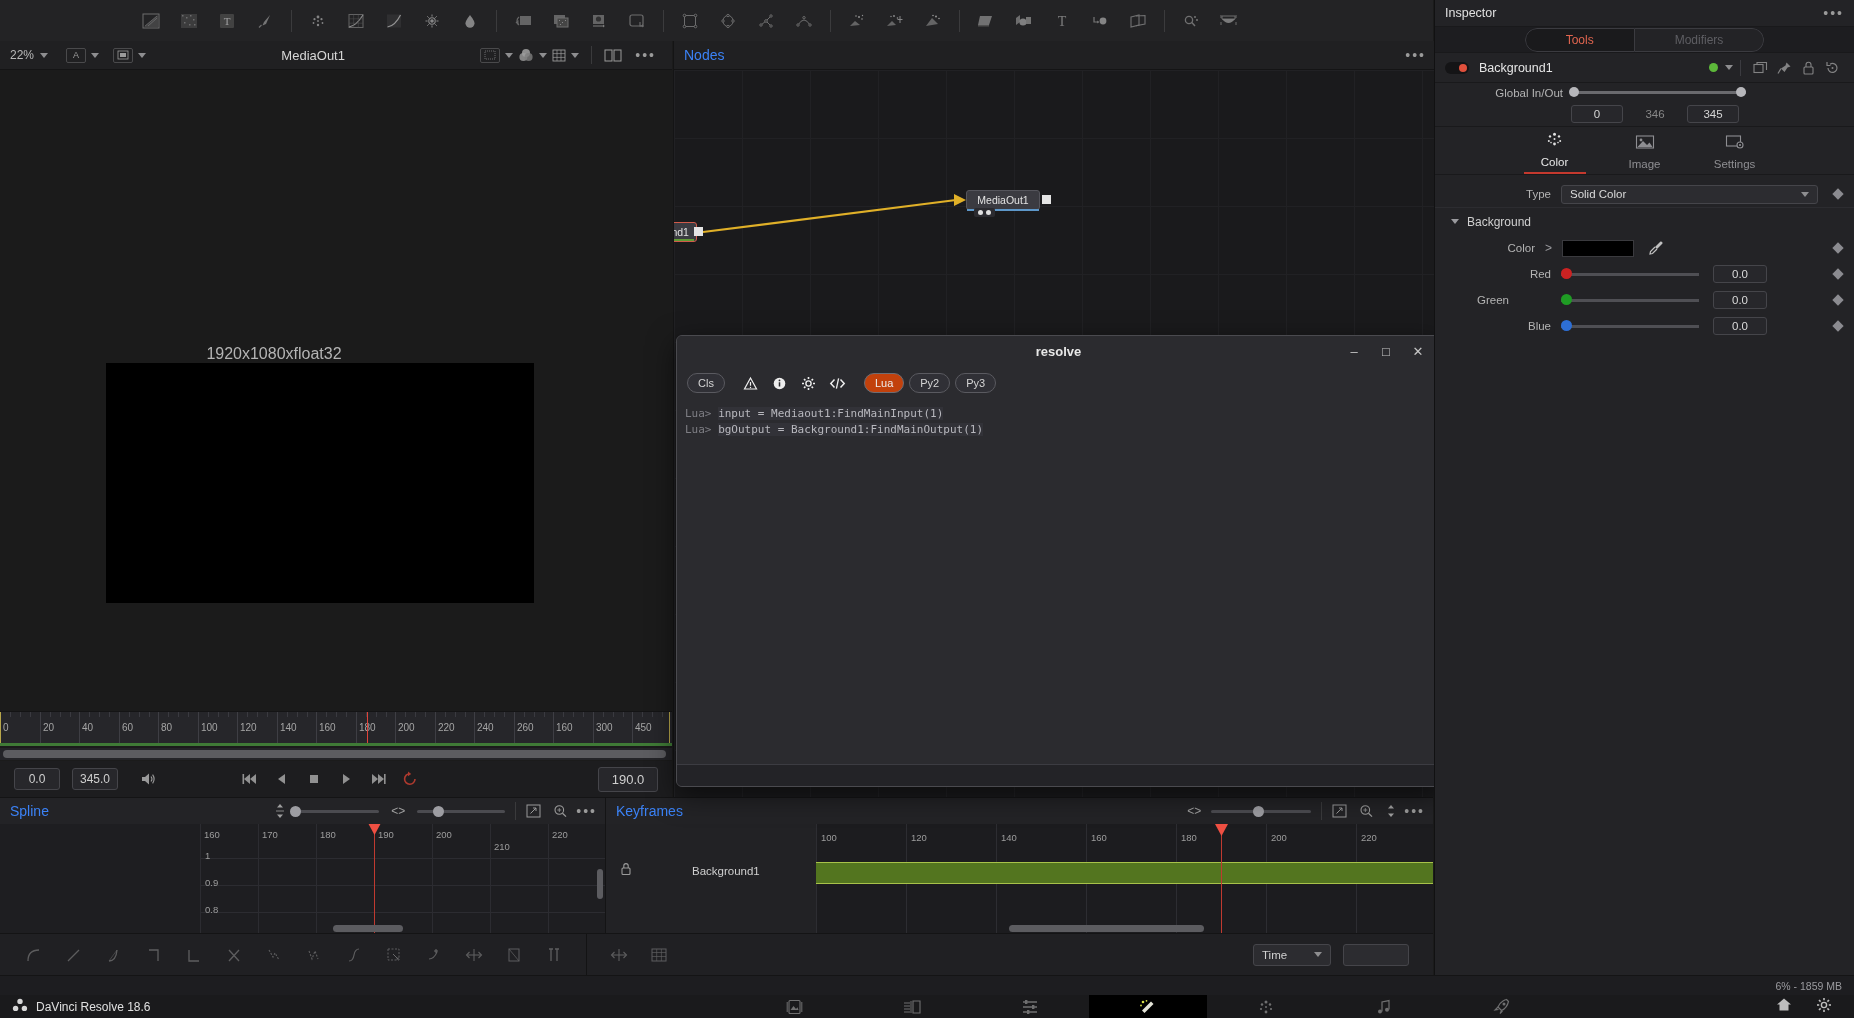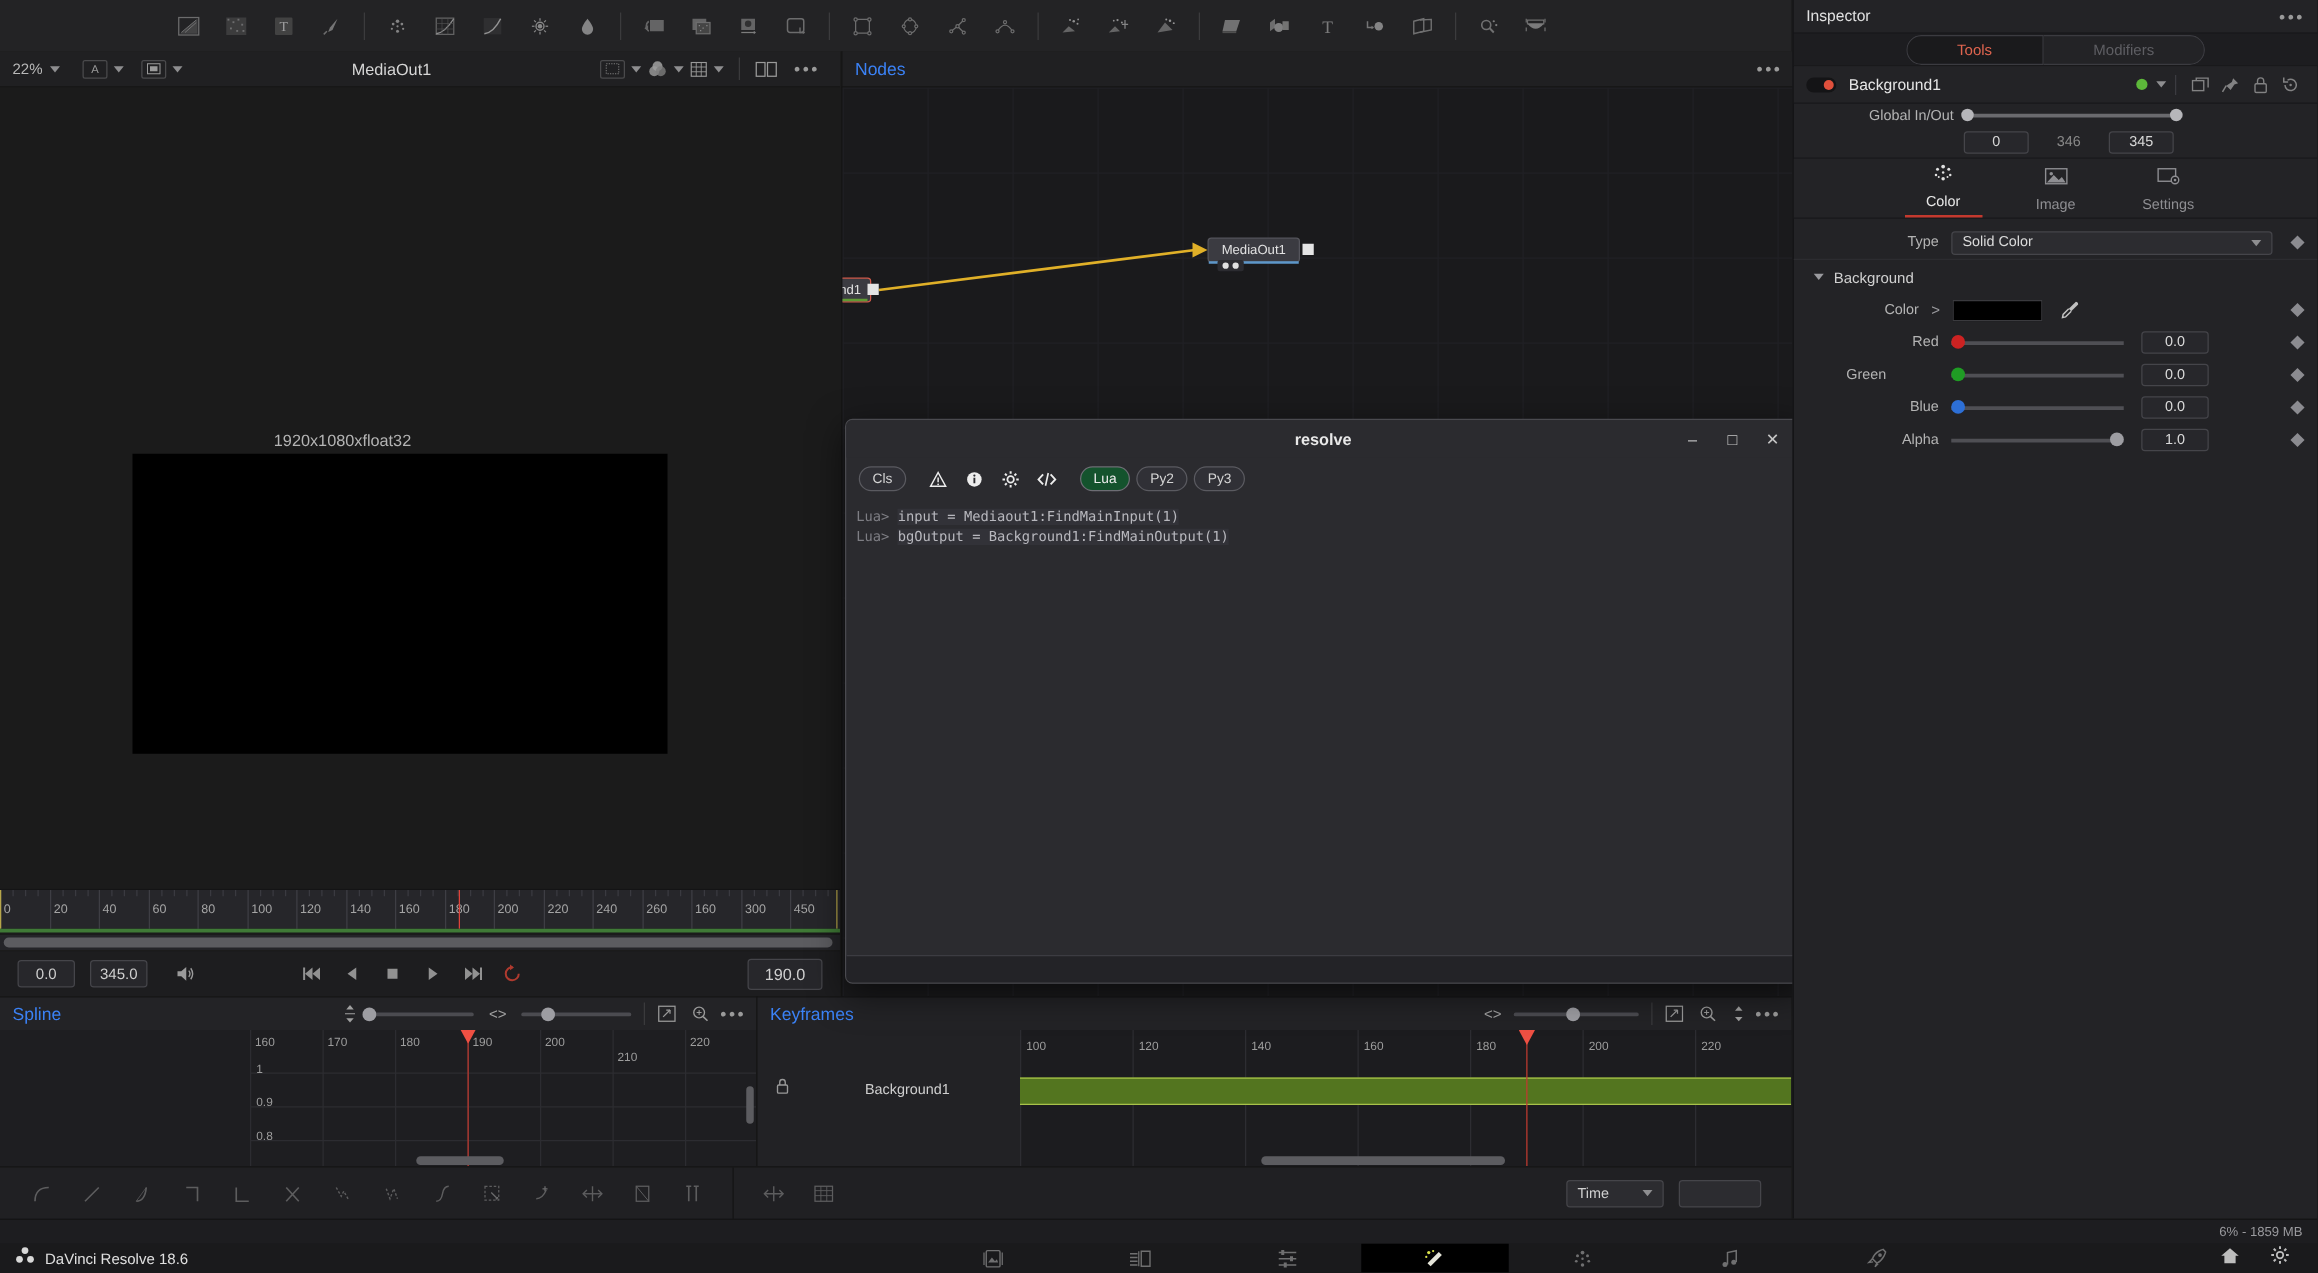--- a/index.html
+++ b/index.html
@@ -49,21 +49,21 @@
   .vb-right { display: flex; align-items: center; gap: 5px; padding-right: 8px; }
   .vb-dots { letter-spacing: 2px; font-size: 14px; color: #9a9a9a; padding: 0 8px; }
 
   
   .viewer {
     position: absolute; left: 0; top: 70px; width: 672px; height: 641px;
     background: #1b1b1b;
   }
   .viewer-label {
     position: absolute; left: 16px; right: 0; top: 275px;
-    text-align: center; font-size: 13px; color: #b4b4b4;
+    text-align: center; font-size: 16px; color: #b4b4b4;
     padding-right: 140px;
   }
   .viewer-img {
     position: absolute; left: 106px; top: 293px; width: 428px; height: 240px;
     background: #000;
   }
 
   
   .ruler {
     position: absolute; left: 0; top: 711px; width: 672px; height: 32px;
@@ -1097,21 +1097,21 @@
           </svg>
       </span>
       <span class="cw-iconbtn">
         <svg width="17" height="15" viewBox="0 0 17 15">
             <path d="M5.5 3.5 L1.8 7.5 L5.5 11.5" fill="none" stroke="#ededed" stroke-width="1.5"></path>
             <path d="M11.5 3.5 L15.2 7.5 L11.5 11.5" fill="none" stroke="#ededed" stroke-width="1.5"></path>
             <path d="M9.6 2.4 L7.4 12.6" stroke="#ededed" stroke-width="1.3"></path>
           </svg>
       </span>
       <span style="width:4px"></span>
-      <span class="cw-rbtn" style="background:#14532d;color:#ededed;border-color:#6d6d74">Lua</span>
+      <span class="cw-rbtn" style="background:#c2410c;color:#ededed;border-color:#6d6d74">Lua</span>
       <span class="cw-rbtn">Py2</span>
       <span class="cw-rbtn">Py3</span>
     </div>
     <div class="cw-body" id="consoleBody">
         <div class="cw-line"><span class="cw-prompt">Lua&gt; </span><span class="cw-code">input = Mediaout1:FindMainInput(1)</span></div>
         <div class="cw-line"><span class="cw-prompt">Lua&gt; </span><span class="cw-code">bgOutput = Background1:FindMainOutput(1)</span></div>
       </div>
     <div class="cw-input"></div>
   </div>
 
@@ -1268,29 +1268,20 @@
         </div>
         <div class="prop-row">
           <span class="prop-label" style="width: 126px;">Blue</span>
           <span class="ch-slider">
             <span class="ch-knob" style="background: rgb(45, 111, 214); left: 0px;"></span>
           </span>
           <span class="val-field">0.0</span>
           <span style="flex: 1 1 0%;"></span>
           <span class="diamond"></span>
         </div>
-        <div class="prop-row">
-          <span class="prop-label" style="width: 126px;">Alpha</span>
-          <span class="ch-slider">
-            <span class="ch-knob" style="background: rgb(157, 157, 162); left: 127px;"></span>
-          </span>
-          <span class="val-field">1.0</span>
-          <span style="flex: 1 1 0%;"></span>
-          <span class="diamond"></span>
-        </div>
       </div>
   </div>
 
   <div class="statusbar">
     <span class="txt">6% - 1859 MB</span>
   </div>
 
   <div class="taskbar">
     <div class="tb-brand">
       <span>

